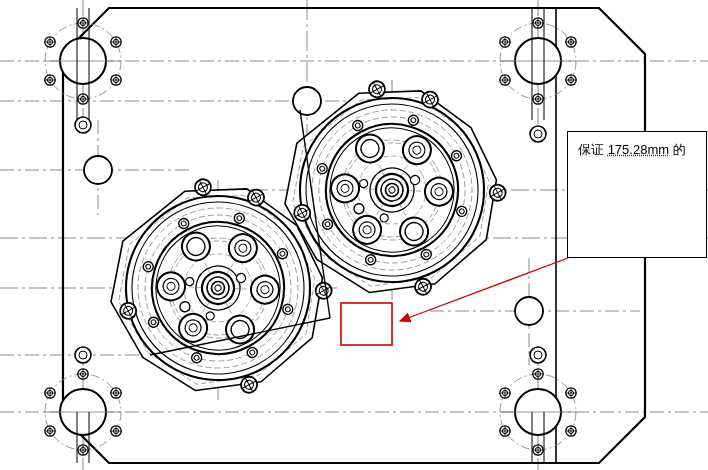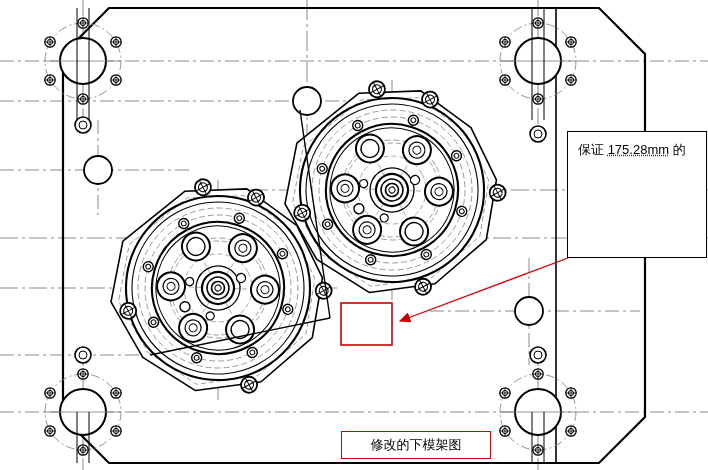--- a/index.html
+++ b/index.html
@@ -333,17 +333,14 @@
 
     <rect x="341" y="303" width="51" height="42" fill="none" stroke="#cc0000" stroke-width="1.6"></rect>
 
     <line x1="568" y1="258" x2="400" y2="321" stroke="#cc0000" stroke-width="1.3" marker-end="url(#arrowhead-red)"></line>
   </svg>
 
   <div class="annot-box" id="note-key-dimension">
     <div class="line"><span>保证 </span><span class="underlined">175.28mm</span><span> 的</span></div>
   </div>
 
-  <div class="annot-box" id="note-title-block">
-    <div class="line">修改的下模架图</div>
-  </div>
 
 </div>
 
 </body></html>

